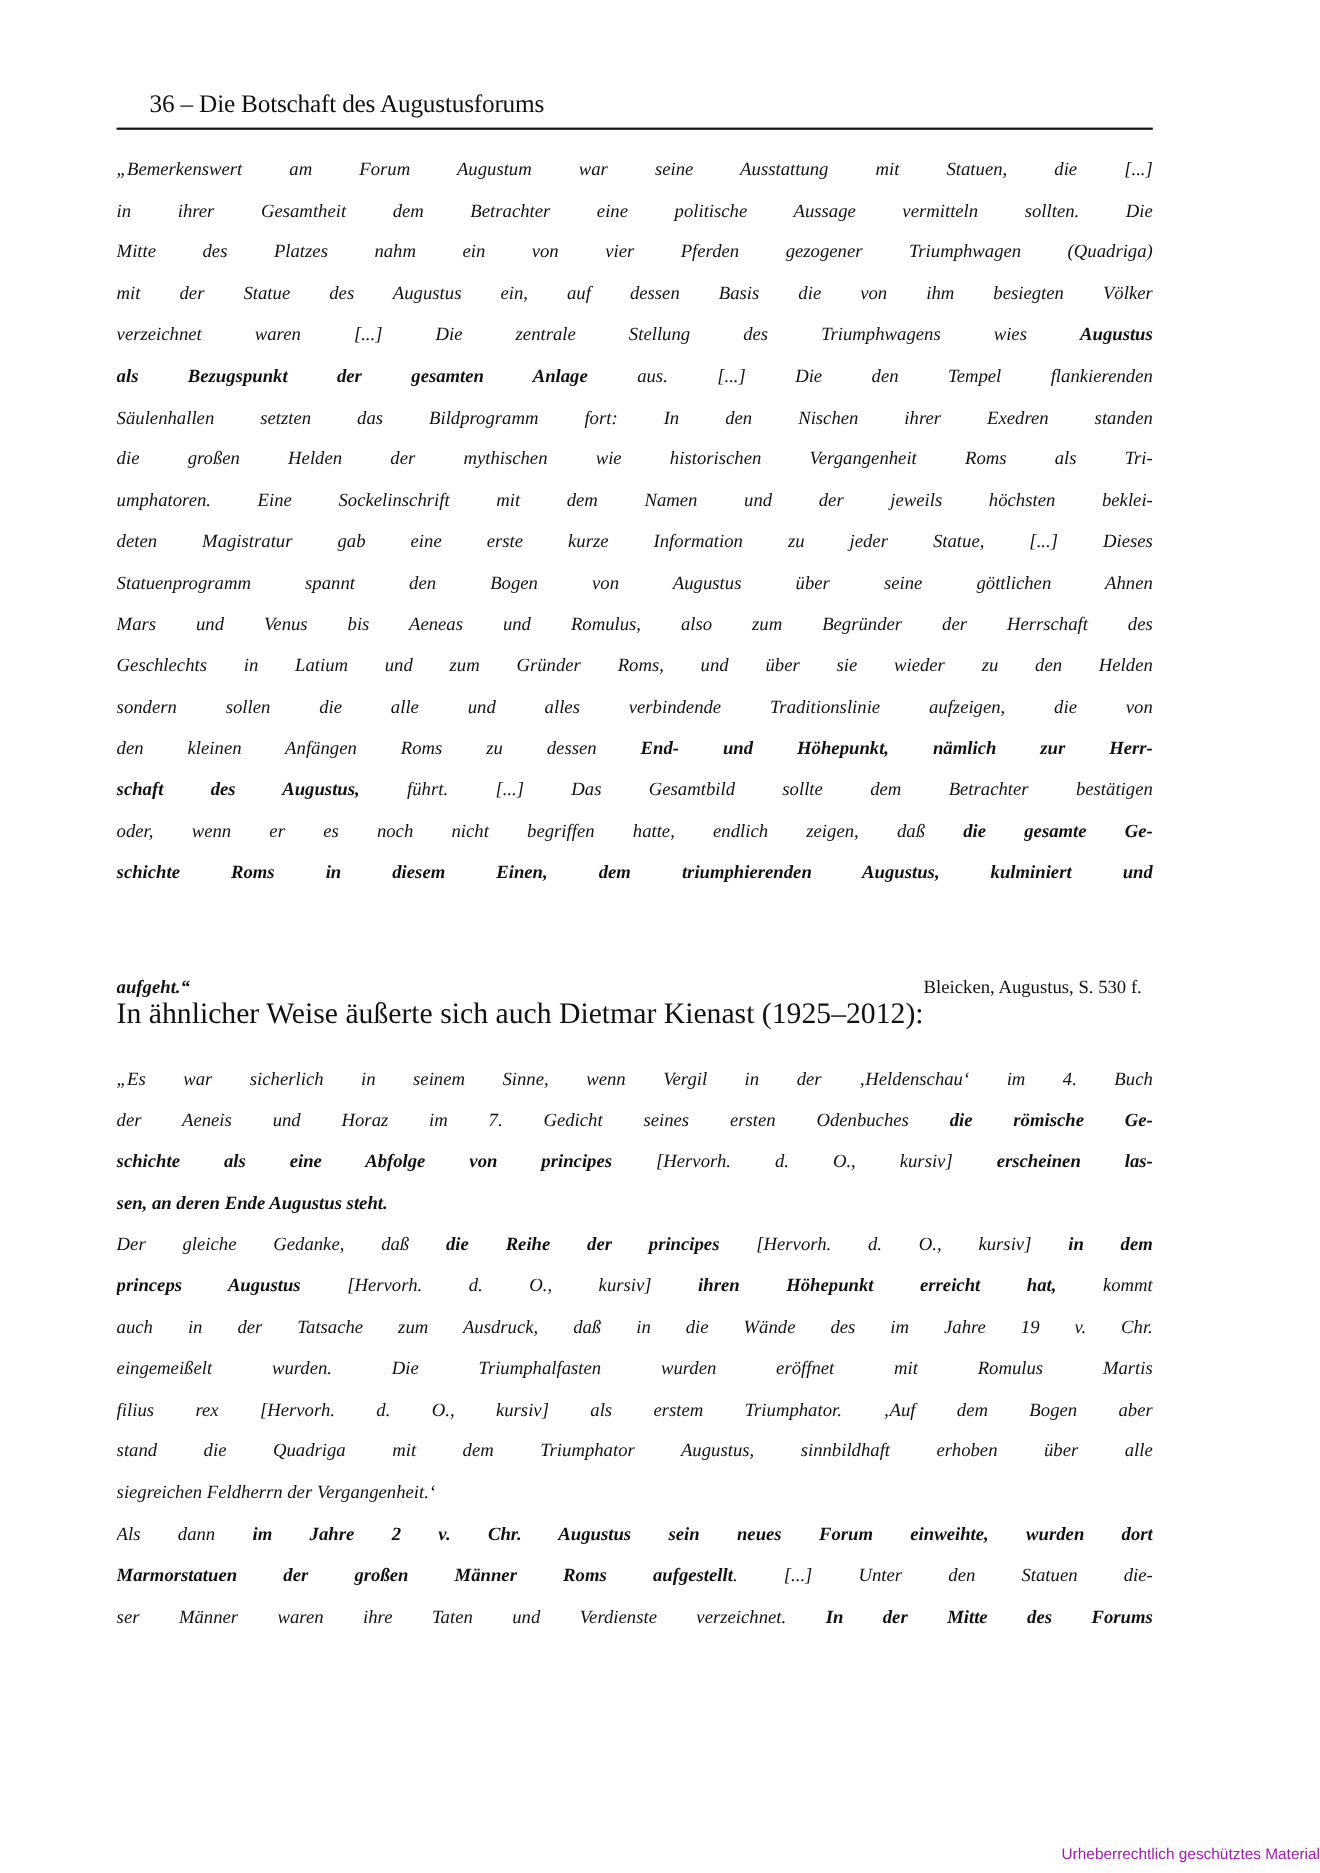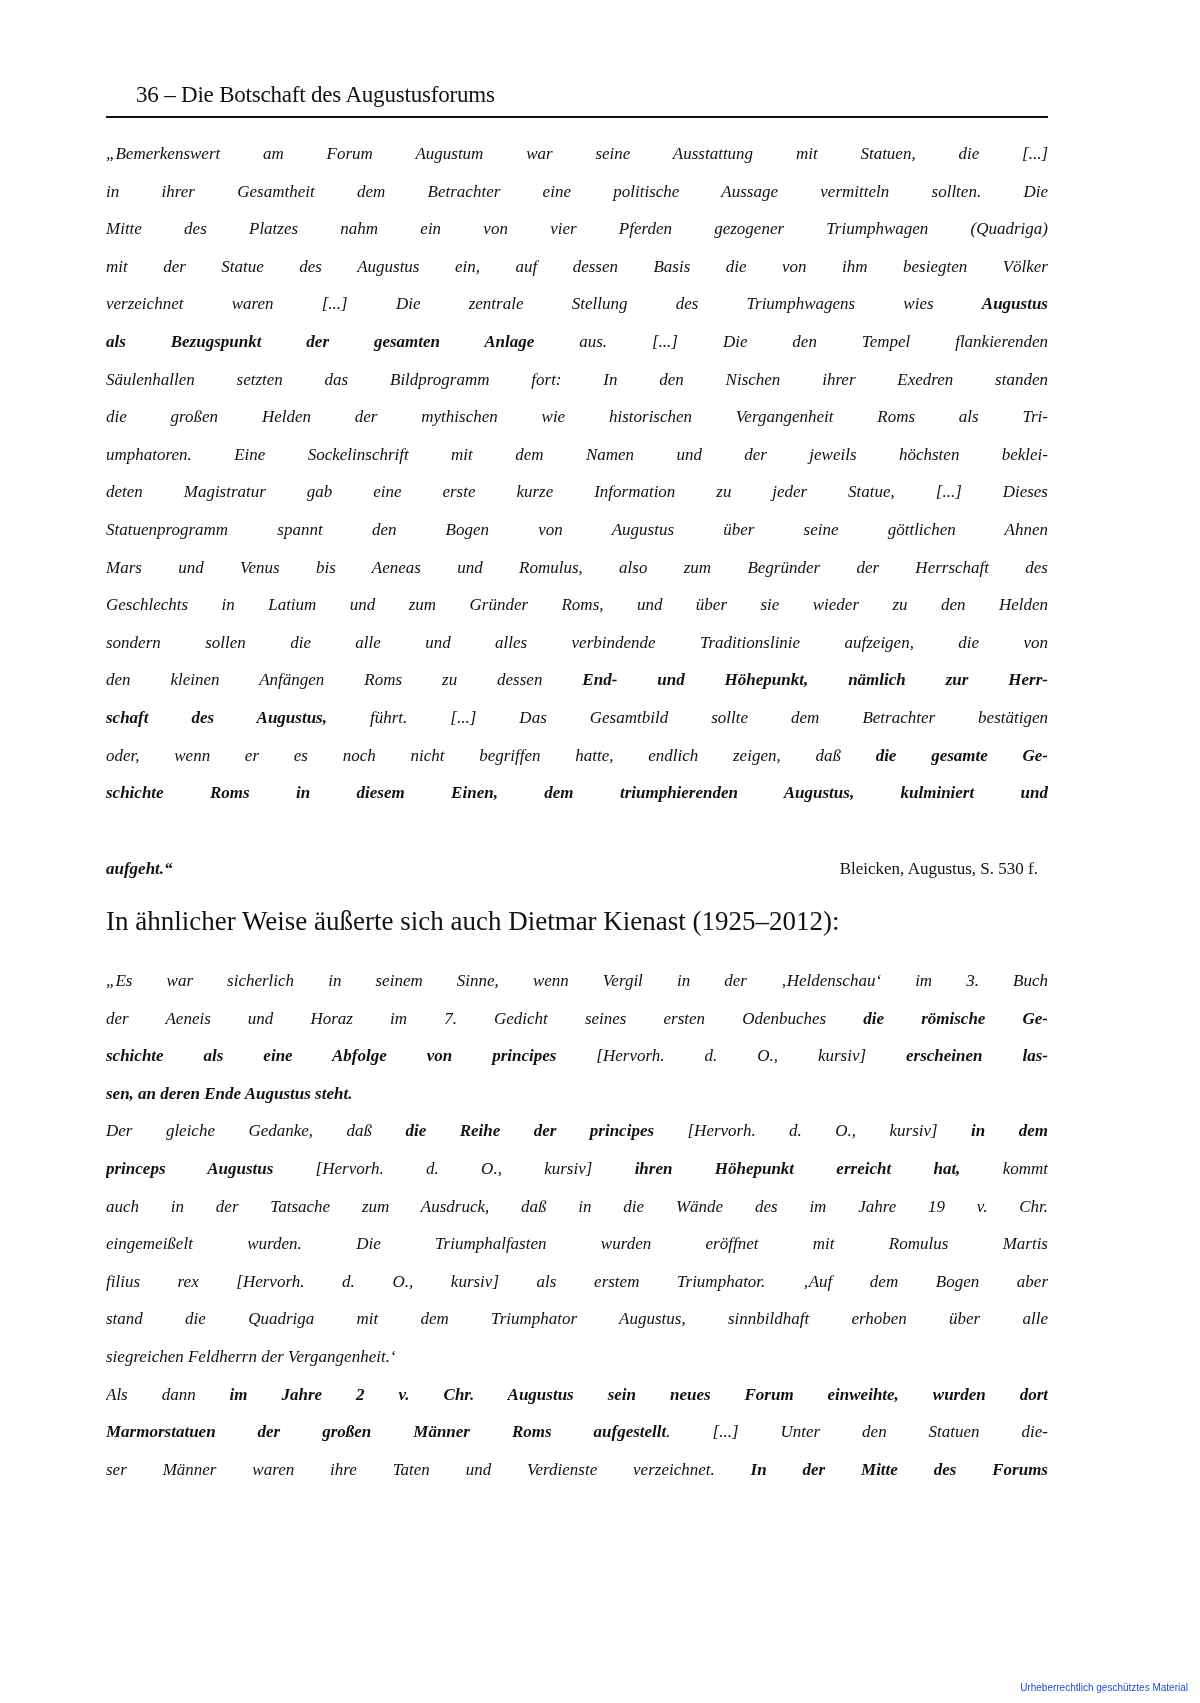--- a/index.html
+++ b/index.html
@@ -7,24 +7,24 @@
          font-family: "Liberation Serif", "DejaVu Serif", serif; color: #111; }
   .header { position: absolute; left: 106px; top: 78px; width: 942px; height: 38px;
             border-bottom: 2.5px solid #111; }
   .header-text { position: absolute; left: 0; top: 4px; font-size: 23px; letter-spacing: -0.2px; margin-left: 30px; }
   .block { position: absolute; left: 106px; width: 942px; }
   .line { height: 37.6px; line-height: 37.6px; font-size: 17px; white-space: nowrap;
           text-align: justify; text-align-last: justify; overflow: hidden; }
   .line.last { text-align-last: left; }
   .line .i { font-style: italic; }
   .line .bi { font-style: italic; font-weight: bold; }
-  .cite-row { display: flex; justify-content: space-between; }
+  .cite-row { display: flex; justify-content: space-between; margin-top: 29px; }
   .prose { font-size: 27px; line-height: 37px; }
-  .watermark { position: absolute; right: 12px; bottom: 10px; font-family: "Liberation Sans", "DejaVu Sans", sans-serif;
-               font-size: 10px; color: #1d4ed8; }
+  .watermark { position: absolute; right: 0; bottom: 10px; font-family: "Liberation Sans", "DejaVu Sans", sans-serif;
+               font-size: 14px; color: #a21caf; }
 </style>
 </head>
 <body>
 
 <div class="header">
   <span class="header-text">36 – Die Botschaft des Augustusforums</span>
 </div>
 
 <div class="block" id="quote1" style="top:135px;">
     <div class="line"><span class="i">„Bemerkenswert am Forum Augustum war seine Ausstattung mit Statuen, die [...]</span></div>
@@ -52,21 +52,21 @@
     <span class="bi" style="font-style:italic;font-weight:bold;">aufgeht.“</span>
     <span style="margin-right:10px;">Bleicken, Augustus, S. 530 f.</span>
   </div>
 </div>
 
 <div class="block prose" style="top:903px;">
   <span>In ähnlicher Weise äußerte sich auch Dietmar Kienast (1925–2012):</span>
 </div>
 
 <div class="block" id="quote2" style="top:962px;">
-    <div class="line"><span class="i">„Es war sicherlich in seinem Sinne, wenn Vergil in der ‚Heldenschau‘ im 3. Buch</span></div>
+    <div class="line"><span class="i">„Es war sicherlich in seinem Sinne, wenn Vergil in der ‚Heldenschau‘ im 4. Buch</span></div>
     <div class="line"><span class="i">der Aeneis und Horaz im 7. Gedicht seines ersten Odenbuches </span><span class="bi">die römische Ge-</span></div>
     <div class="line"><span class="bi">schichte als eine Abfolge von principes</span><span class="i"> [Hervorh. d. O., kursiv] </span><span class="bi">erscheinen las-</span></div>
     <div class="line last"><span class="bi">sen, an deren Ende Augustus steht.</span></div>
     <div class="line"><span class="i">Der gleiche Gedanke, daß </span><span class="bi">die Reihe der principes</span><span class="i"> [Hervorh. d. O., kursiv] </span><span class="bi">in dem</span></div>
     <div class="line"><span class="bi">princeps Augustus</span><span class="i"> [Hervorh. d. O., kursiv] </span><span class="bi">ihren Höhepunkt erreicht hat,</span><span class="i"> kommt</span></div>
     <div class="line"><span class="i">auch in der Tatsache zum Ausdruck, daß in die Wände des im Jahre 19 v. Chr.</span></div>
     <div class="line"><span class="i">eingemeißelt wurden. Die Triumphalfasten wurden eröffnet mit Romulus Martis</span></div>
     <div class="line"><span class="i">filius rex [Hervorh. d. O., kursiv] als erstem Triumphator. ‚Auf dem Bogen aber</span></div>
     <div class="line"><span class="i">stand die Quadriga mit dem Triumphator Augustus, sinnbildhaft erhoben über alle</span></div>
     <div class="line last"><span class="i">siegreichen Feldherrn der Vergangenheit.‘</span></div>

